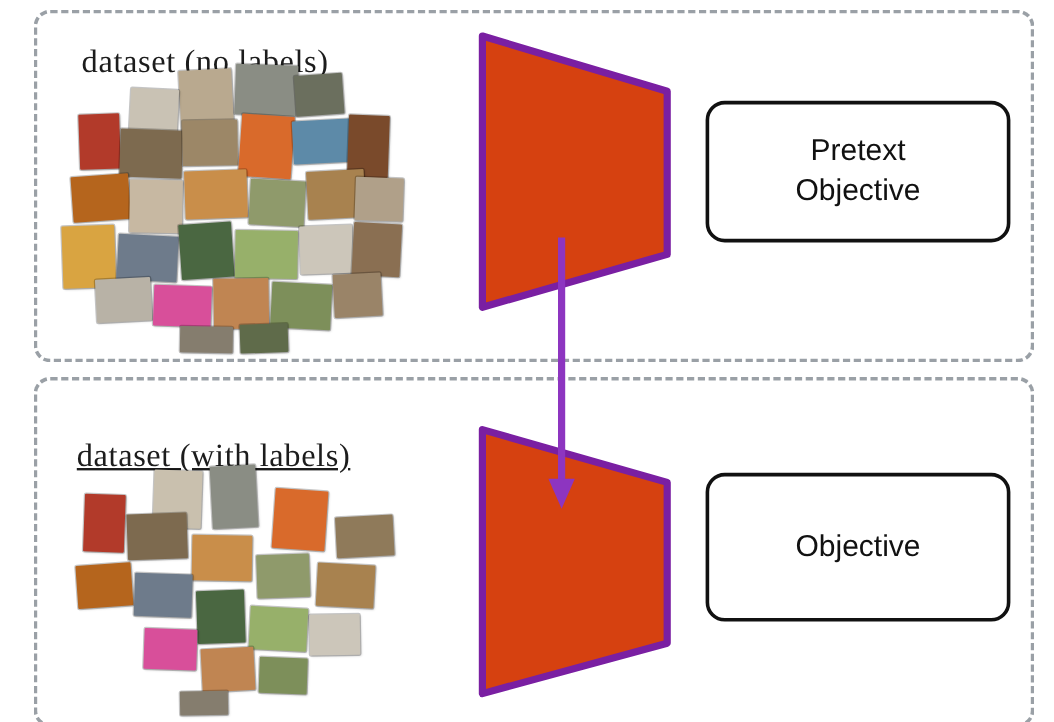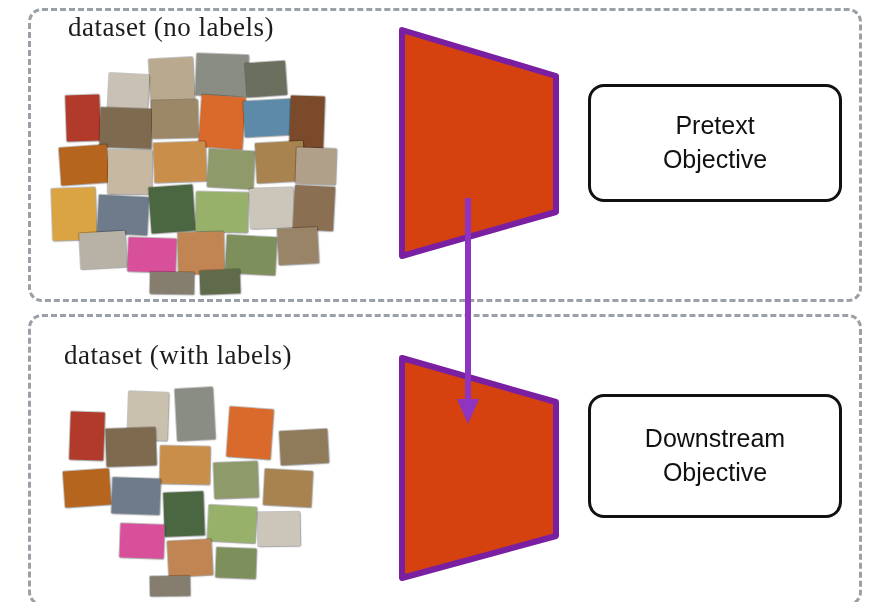--- a/index.html
+++ b/index.html
@@ -8,24 +8,24 @@
     font-family:"Liberation Sans",sans-serif;overflow:hidden;
   }
   .panel{
     position:absolute;border:3px dashed var(--panel-border,#9aa0a6);
     border-radius:14px;background:transparent;
   }
   .panel.top{left:28px;top:8px;width:828px;height:288px;}
   .panel.bottom{left:28px;top:314px;width:828px;height:286px;}
   .dataset-title{
     position:absolute;font-family:"Liberation Serif","DejaVu Serif",serif;
-    font-size:27px;color:#1c1c1c;letter-spacing:.5px;white-space:nowrap;
+    font-size:27px;color:#1c1c1c;letter-spacing:.5px;white-space:nowrap;margin-top:24px;
   }
   .dataset-title.top{left:68px;top:12px;}
-  .dataset-title.bottom{left:64px;top:340px;}
+  .dataset-title.bottom{left:64px;top:340px;text-decoration:underline;}
   .collage{position:absolute;inset:0;pointer-events:none;}
   .thumb{
     position:absolute;border-radius:1px;
     box-shadow:0 0 0 1px rgba(0,0,0,.22), 1px 1px 2px rgba(0,0,0,.18);
   }
   .encoder{position:absolute;}
   .encoder.top{left:398px;top:26px;}
   .encoder.bottom{left:398px;top:354px;}
   .objective-box{
     position:absolute;border:3px solid var(--objective-border,#111);
@@ -112,21 +112,20 @@
   </svg>
   <svg class="encoder bottom" width="162" height="228" viewBox="0 0 162 228">
     <polygon points="4,4 158,48 158,182 4,224" style="fill:var(--encoder-fill);stroke:var(--encoder-border);stroke-width:6;stroke-linejoin:round;"></polygon>
   </svg>
 
   <div class="objective-box top">
     <span>Pretext</span>
     <span>Objective</span>
   </div>
   <div class="objective-box bottom">
-    <span>Downstream</span>
     <span>Objective</span>
   </div>
 
   <svg class="arrow-layer" width="878" height="602" viewBox="0 0 878 602">
     <line x1="468" y1="198" x2="468" y2="402" style="stroke:var(--arrow);stroke-width:6;"></line>
     <polygon points="468,424 457,399 479,399" style="fill:var(--arrow);"></polygon>
   </svg>
 
 
 </div>

